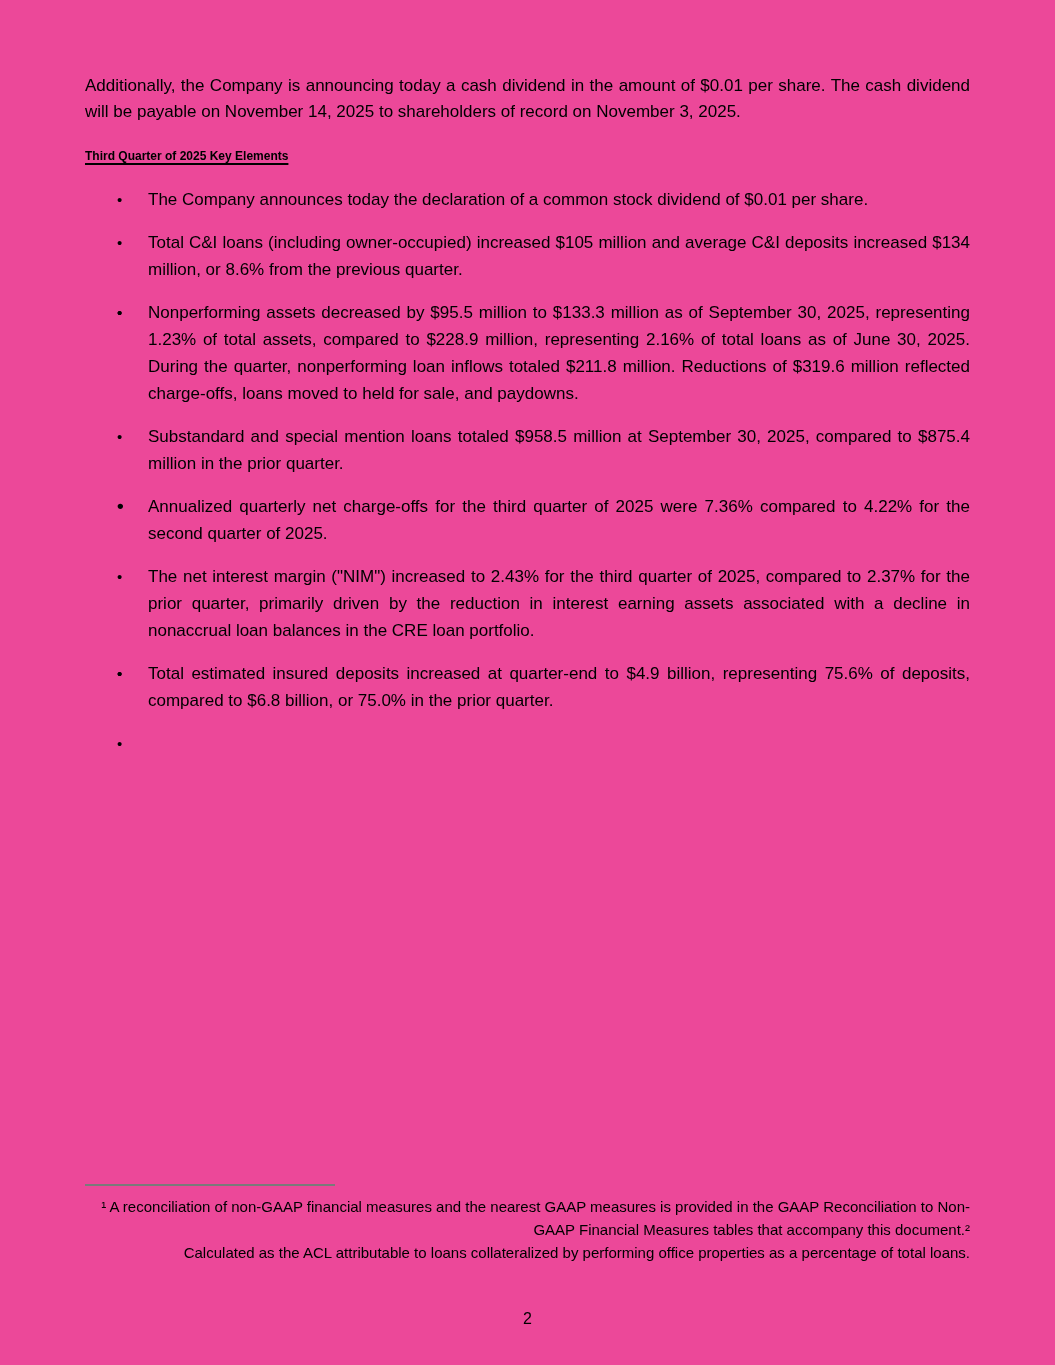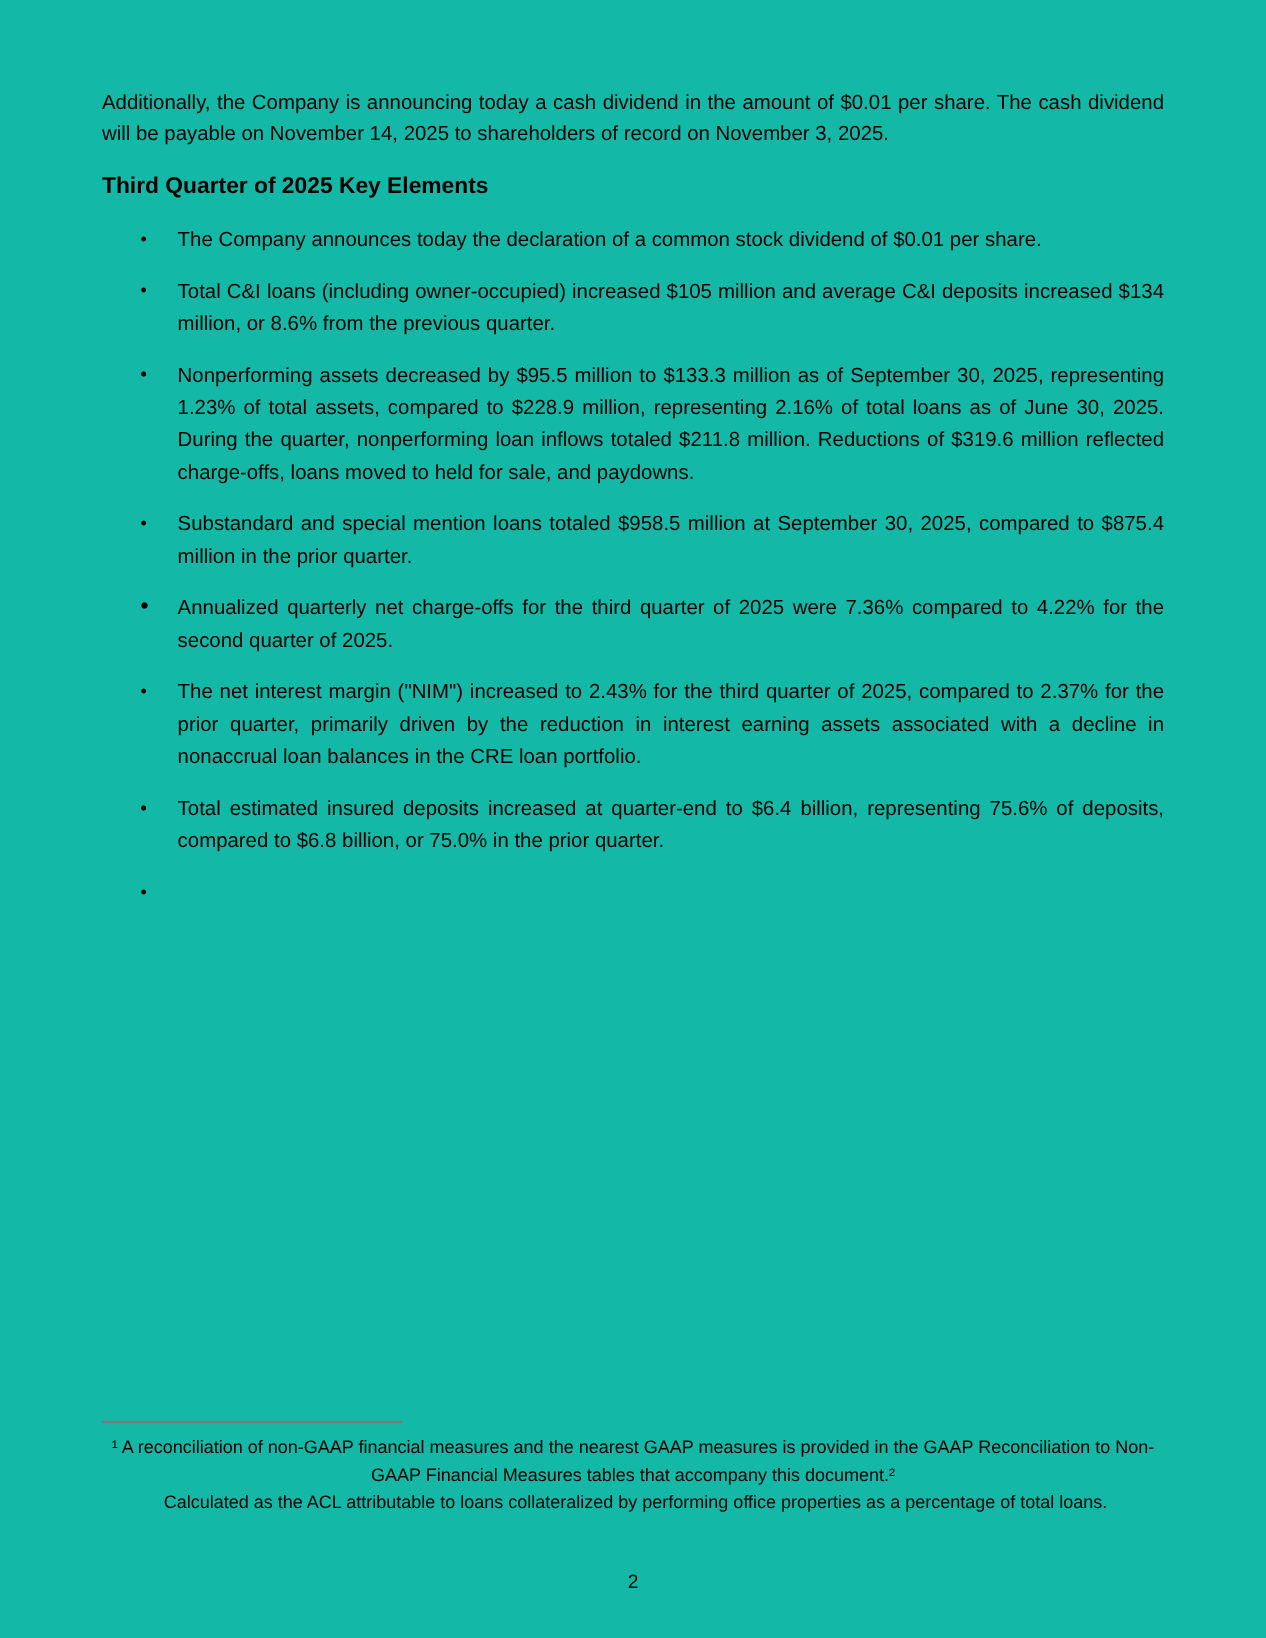--- a/index.html
+++ b/index.html
@@ -4,42 +4,43 @@
 <style>
   html, body {
     margin: 0;
     padding: 0;
     background: #ffffff;
   }
   .page {
     position: relative;
     width: 1055px;
     height: 1365px;
-    background: #14b8a6;
+    background: #ec4899;
     color: #000000;
     font-family: "Liberation Sans", sans-serif;
     overflow: hidden;
   }
   .content {
     position: absolute;
     top: 73px;
     left: 85px;
     width: 885px;
   }
   .intro {
     margin: 0;
     font-size: 17px;
     line-height: 26px;
     text-align: justify;
   }
   .heading {
     margin: 20px 0 0 0;
-    font-size: 19px;
+    font-size: 12px;
     line-height: 22px;
     font-weight: bold;
+    text-decoration: underline;
     text-decoration-thickness: 2px;
     text-underline-offset: 3px;
   }
   ul.bullets {
     list-style: none;
     margin: 19px 0 0 0;
     padding: 0;
   }
   ul.bullets li {
     position: relative;
@@ -70,21 +71,21 @@
   .footnote-sep {
     width: 250px;
     height: 0;
     border-top: 2px solid #7a7a7a;
     margin-bottom: 9px;
   }
   .footnote {
     margin: 0;
     font-size: 15px;
     line-height: 23px;
-    text-align: center;
+    text-align: right;
   }
   .page-number {
     position: absolute;
     top: 1309px;
     left: 0;
     width: 100%;
     text-align: center;
     font-size: 16px;
     line-height: 20px;
   }
@@ -125,21 +126,21 @@
       </li>
       <li>
         <span class="marker">•</span>
         <span>The net interest margin ("NIM") increased to 2.43% for the third quarter of 2025, compared to 2.37% for the prior quarter, primarily driven by the reduction in interest earning assets associated with a decline in nonaccrual loan balances in the CRE loan portfolio.</span>
       </li>
       <li>
         <span class="marker">•</span>
       </li>
       <li>
         <span class="marker">•</span>
-        <span>Total estimated insured deposits increased at quarter-end to $6.4 billion, representing 75.6% of deposits, compared to $6.8 billion, or 75.0% in the prior quarter.</span>
+        <span>Total estimated insured deposits increased at quarter-end to $4.9 billion, representing 75.6% of deposits, compared to $6.8 billion, or 75.0% in the prior quarter.</span>
       </li>
       <li>
         <span class="marker">•</span>
       </li>
     </ul>
   </div>
 
   <div class="footnotes">
     <div class="footnote-sep"></div>
     <p class="footnote">¹ A reconciliation of non-GAAP financial measures and the nearest GAAP measures is provided in the GAAP Reconciliation to Non-GAAP Financial Measures tables that accompany this document.²</p>

